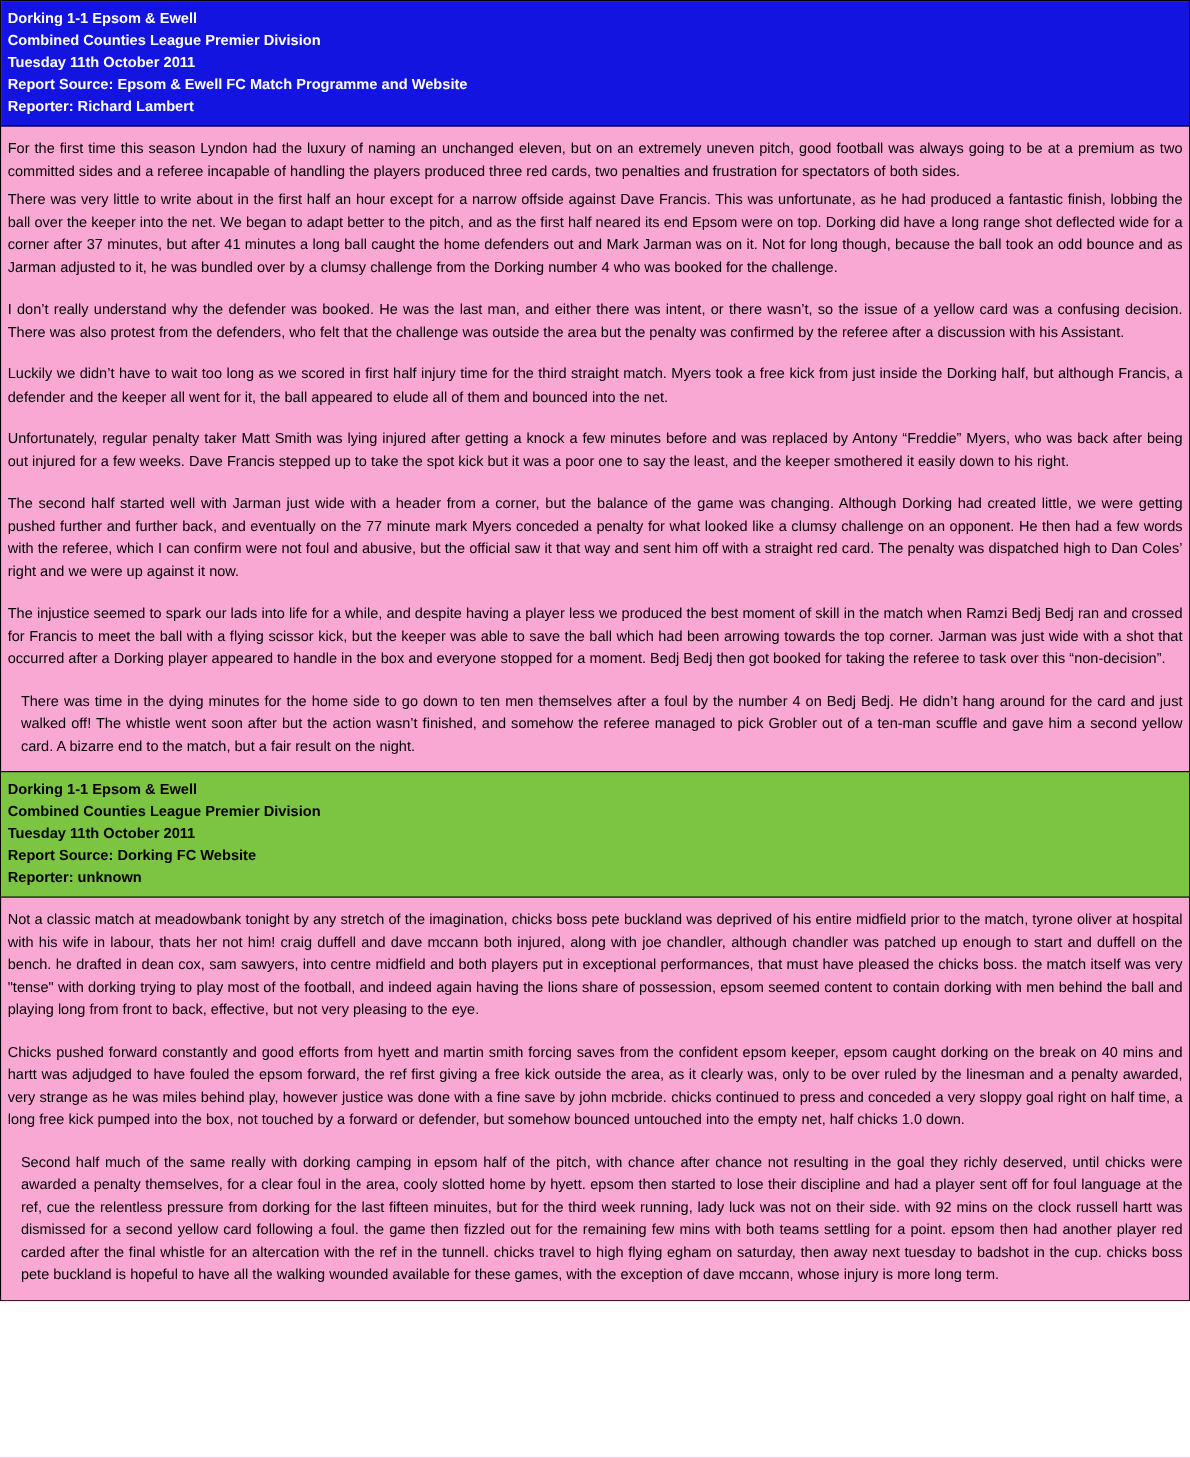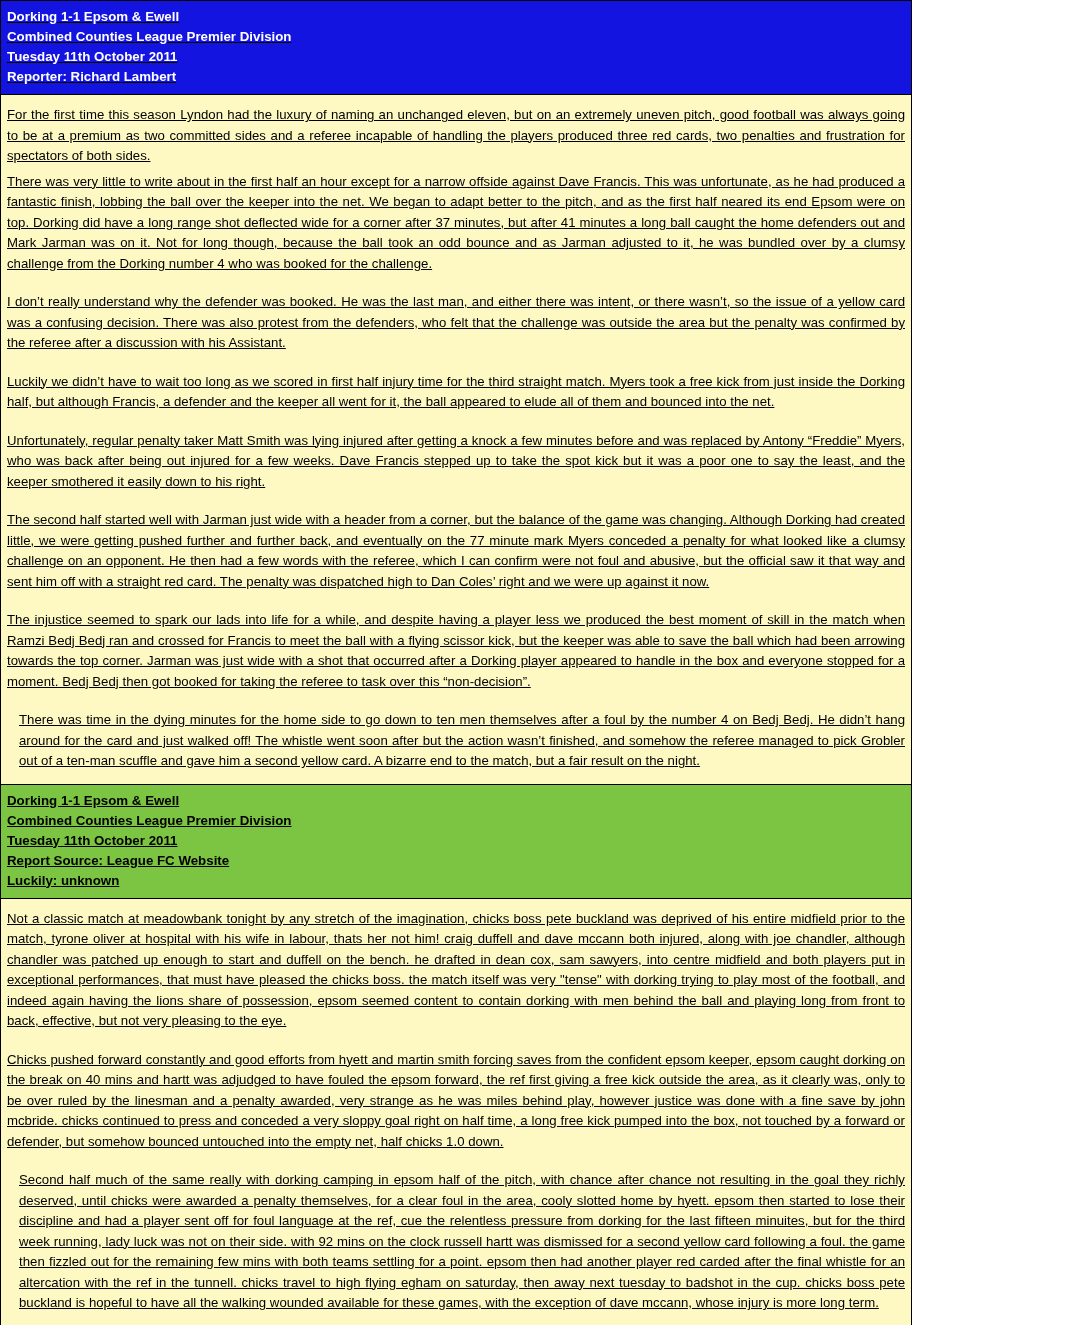--- a/index.html
+++ b/index.html
@@ -6,25 +6,24 @@
     margin: 0;
     padding: 0;
     background: #ffffff;
   }
   body {
     width: 1082px;
     font-family: "Liberation Sans", sans-serif;
     color: #000000;
   }
   .page {
-    width: 912px;
+    width: 1082px;
     box-sizing: border-box;
     border: 1px solid #000000;
-    background: #fef9c3;
-    text-decoration: underline;
+    background: #f9a8d4;
   }
   .header-block {
     padding: 6px 6px 7px 6px;
     box-sizing: border-box;
   }
   .header-blue {
     background: #1414e0;
     color: #ffffff;
     border-bottom: 1px solid #000000;
   }
@@ -62,40 +61,41 @@
 </style>
 </head>
 <body>
 
 <div class="page">
 
   <div class="header-block header-blue">
     <div class="header-line">Dorking 1-1 Epsom &amp; Ewell</div>
     <div class="header-line">Combined Counties League Premier Division</div>
     <div class="header-line">Tuesday 11th October 2011</div>
+    <div class="header-line">Report Source: Epsom &amp; Ewell FC Match Programme and Website</div>
     <div class="header-line">Reporter: Richard Lambert</div>
   </div>
 
   <div class="body-block">
     <p class="para first">For the first time this season Lyndon had the luxury of naming an unchanged eleven, but on an extremely uneven pitch, good football was always going to be at a premium as two committed sides and a referee incapable of handling the players produced three red cards, two penalties and frustration for spectators of both sides.</p>
     <p class="para">There was very little to write about in the first half an hour except for a narrow offside against Dave Francis. This was unfortunate, as he had produced a fantastic finish, lobbing the ball over the keeper into the net. We began to adapt better to the pitch, and as the first half neared its end Epsom were on top. Dorking did have a long range shot deflected wide for a corner after 37 minutes, but after 41 minutes a long ball caught the home defenders out and Mark Jarman was on it. Not for long though, because the ball took an odd bounce and as Jarman adjusted to it, he was bundled over by a clumsy challenge from the Dorking number 4 who was booked for the challenge.</p>
     <p class="para">I don’t really understand why the defender was booked. He was the last man, and either there was intent, or there wasn’t, so the issue of a yellow card was a confusing decision. There was also protest from the defenders, who felt that the challenge was outside the area but the penalty was confirmed by the referee after a discussion with his Assistant.</p>
     <p class="para">Luckily we didn’t have to wait too long as we scored in first half injury time for the third straight match. Myers took a free kick from just inside the Dorking half, but although Francis, a defender and the keeper all went for it, the ball appeared to elude all of them and bounced into the net.</p>
     <p class="para">Unfortunately, regular penalty taker Matt Smith was lying injured after getting a knock a few minutes before and was replaced by Antony “Freddie” Myers, who was back after being out injured for a few weeks. Dave Francis stepped up to take the spot kick but it was a poor one to say the least, and the keeper smothered it easily down to his right.</p>
     <p class="para">The second half started well with Jarman just wide with a header from a corner, but the balance of the game was changing. Although Dorking had created little, we were getting pushed further and further back, and eventually on the 77 minute mark Myers conceded a penalty for what looked like a clumsy challenge on an opponent. He then had a few words with the referee, which I can confirm were not foul and abusive, but the official saw it that way and sent him off with a straight red card. The penalty was dispatched high to Dan Coles’ right and we were up against it now.</p>
     <p class="para">The injustice seemed to spark our lads into life for a while, and despite having a player less we produced the best moment of skill in the match when Ramzi Bedj Bedj ran and crossed for Francis to meet the ball with a flying scissor kick, but the keeper was able to save the ball which had been arrowing towards the top corner. Jarman was just wide with a shot that occurred after a Dorking player appeared to handle in the box and everyone stopped for a moment. Bedj Bedj then got booked for taking the referee to task over this “non-decision”.</p>
     <p class="para">There was time in the dying minutes for the home side to go down to ten men themselves after a foul by the number 4 on Bedj Bedj. He didn’t hang around for the card and just walked off! The whistle went soon after but the action wasn’t finished, and somehow the referee managed to pick Grobler out of a ten-man scuffle and gave him a second yellow card. A bizarre end to the match, but a fair result on the night.</p>
   </div>
 
   <div class="header-block header-green">
     <div class="header-line">Dorking 1-1 Epsom &amp; Ewell</div>
     <div class="header-line">Combined Counties League Premier Division</div>
     <div class="header-line">Tuesday 11th October 2011</div>
-    <div class="header-line">Report Source: League FC Website</div>
-    <div class="header-line">Luckily: unknown</div>
+    <div class="header-line">Report Source: Dorking FC Website</div>
+    <div class="header-line">Reporter: unknown</div>
   </div>
 
   <div class="body-block">
     <p class="para">Not a classic match at meadowbank tonight by any stretch of the imagination, chicks boss pete buckland was deprived of his entire midfield prior to the match, tyrone oliver at hospital with his wife in labour, thats her not him! craig duffell and dave mccann both injured, along with joe chandler, although chandler was patched up enough to start and duffell on the bench. he drafted in dean cox, sam sawyers, into centre midfield and both players put in exceptional performances, that must have pleased the chicks boss. the match itself was very "tense" with dorking trying to play most of the football, and indeed again having the lions share of possession, epsom seemed content to contain dorking with men behind the ball and playing long from front to back, effective, but not very pleasing to the eye.</p>
     <p class="para">Chicks pushed forward constantly and good efforts from hyett and martin smith forcing saves from the confident epsom keeper, epsom caught dorking on the break on 40 mins and hartt was adjudged to have fouled the epsom forward, the ref first giving a free kick outside the area, as it clearly was, only to be over ruled by the linesman and a penalty awarded, very strange as he was miles behind play, however justice was done with a fine save by john mcbride. chicks continued to press and conceded a very sloppy goal right on half time, a long free kick pumped into the box, not touched by a forward or defender, but somehow bounced untouched into the empty net, half chicks 1.0 down.</p>
     <p class="para">Second half much of the same really with dorking camping in epsom half of the pitch, with chance after chance not resulting in the goal they richly deserved, until chicks were awarded a penalty themselves, for a clear foul in the area, cooly slotted home by hyett. epsom then started to lose their discipline and had a player sent off for foul language at the ref, cue the relentless pressure from dorking for the last fifteen minuites, but for the third week running, lady luck was not on their side. with 92 mins on the clock russell hartt was dismissed for a second yellow card following a foul. the game then fizzled out for the remaining few mins with both teams settling for a point. epsom then had another player red carded after the final whistle for an altercation with the ref in the tunnell. chicks travel to high flying egham on saturday, then away next tuesday to badshot in the cup. chicks boss pete buckland is hopeful to have all the walking wounded available for these games, with the exception of dave mccann, whose injury is more long term.</p>
   </div>
 
 </div>
 

